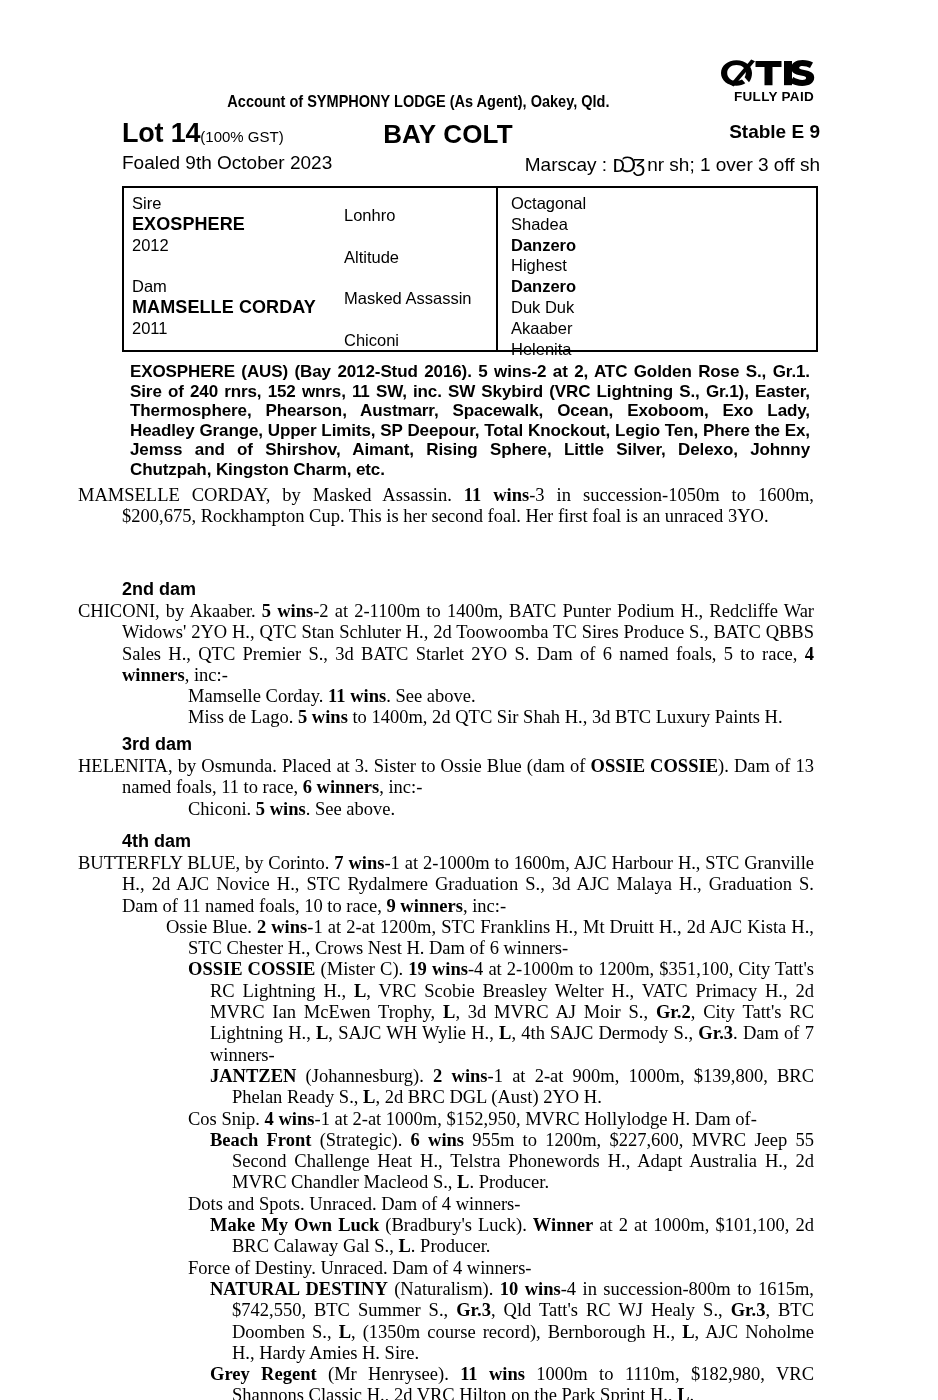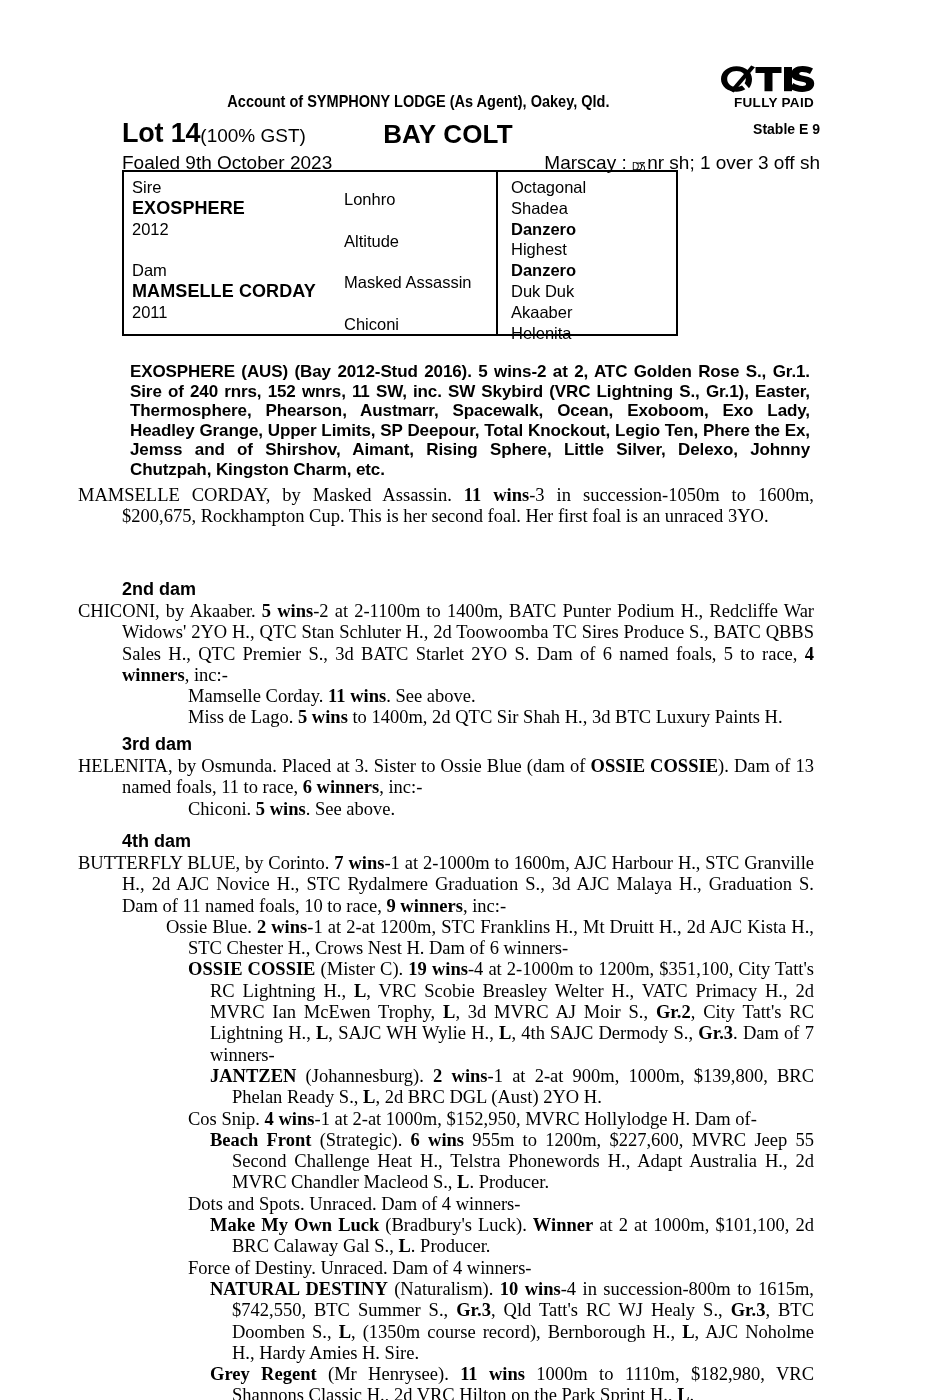--- a/index.html
+++ b/index.html
@@ -24,21 +24,21 @@
   }
 
   
   .header {
     position: relative;
     height: 120px;
   }
   .logo-block {
     position: absolute;
     right: 108px;
-    top: 64px;
+    top: 58px;
     width: 112px;
     text-align: center;
     line-height: 1;
   }
   .logo-mark {
     display: block;
     height: 30px;
   }
   .logo-sub {
     display: block;
@@ -72,39 +72,39 @@
   .lot-label {
     position: absolute;
     left: 0;
     top: 0;
     font-size: 27px;
     font-weight: bold;
     letter-spacing: -0.2px;
     white-space: nowrap;
   }
   .lot-gst {
-    font-size: 19px;
+    font-size: 15px;
     font-weight: normal;
     letter-spacing: 0;
   }
   .colt-type {
     position: absolute;
     left: 12px; right: 0;
     top: 1px;
     text-align: center;
     font-size: 26px;
     font-weight: bold;
     letter-spacing: 0.2px;
     padding-right: 58px;
   }
   .stable {
     position: absolute;
     right: 0;
     top: 3px;
-    font-size: 14px;
+    font-size: 19px;
     font-weight: bold;
     white-space: nowrap;
   }
 
   
   .foaled-row {
     position: absolute;
     left: 122px;
     right: 118px;
     top: 152px;
@@ -117,33 +117,33 @@
     top: 0;
     white-space: nowrap;
   }
   .branded {
     position: absolute;
     right: 0;
     top: 0;
     white-space: nowrap;
   }
   .brandmark {
-    font-family: Liberation Sans, sans-serif;
-    font-size: 10px;
+    font-family: Liberation Mono, monospace;
+    font-size: 21px;
     letter-spacing: -3.5px;
     display: inline-block;
     transform: translateY(1px);
   }
 
   
   .ped-table {
     position: absolute;
     left: 122px;
-    top: 170px;
-    width: 556px;
+    top: 186px;
+    width: 696px;
     height: 166px;
     border: 2.5px solid #000;
     box-sizing: border-box;
   }
   .ped-left {
     position: absolute;
     left: 0; top: 0;
     width: 374px;
     height: 100%;
     box-sizing: border-box;

